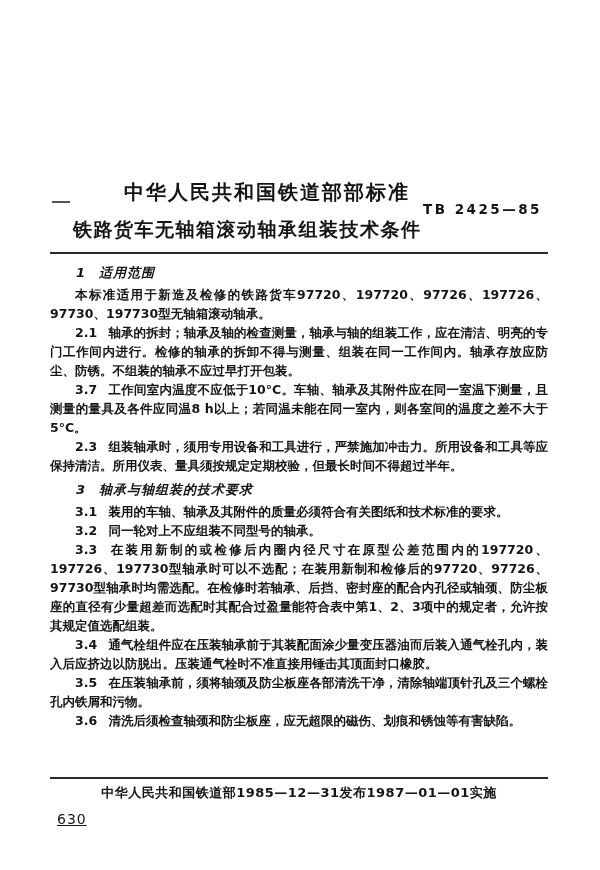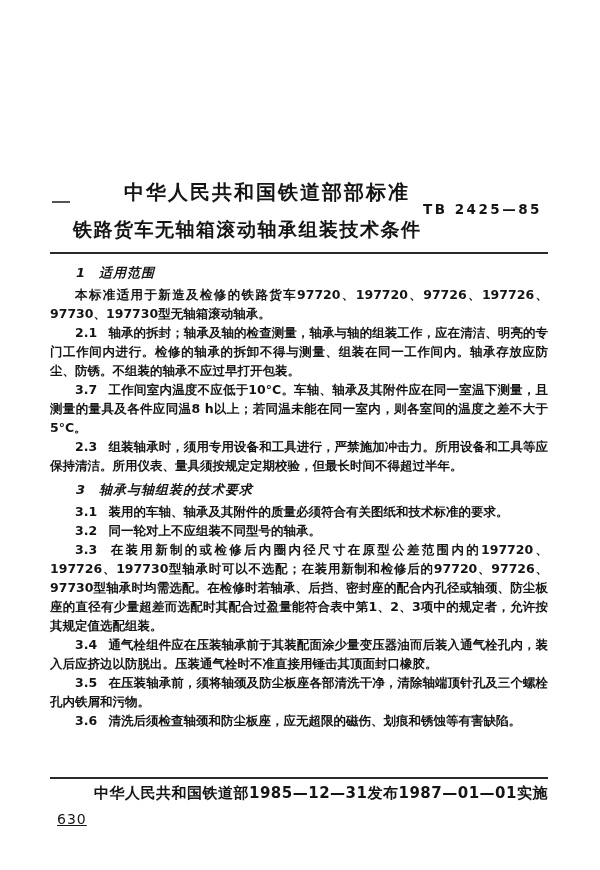--- a/index.html
+++ b/index.html
@@ -97,22 +97,22 @@
     width: 498px;
     height: 2px;
     background: #2a2a2a;
   }
   .footer-line {
     position: absolute;
     top: 784px;
     left: 50px;
     width: 498px;
     display: flex;
-    justify-content: flex-end;
-    font-size: 15px;
+    justify-content: center;
+    font-size: 13px;
     font-weight: 700;
     letter-spacing: 0.5px;
   }
   .page-number {
     position: absolute;
     top: 811px;
     left: 57px;
     font-size: 14px;
     font-weight: 400;
     letter-spacing: 1px;

